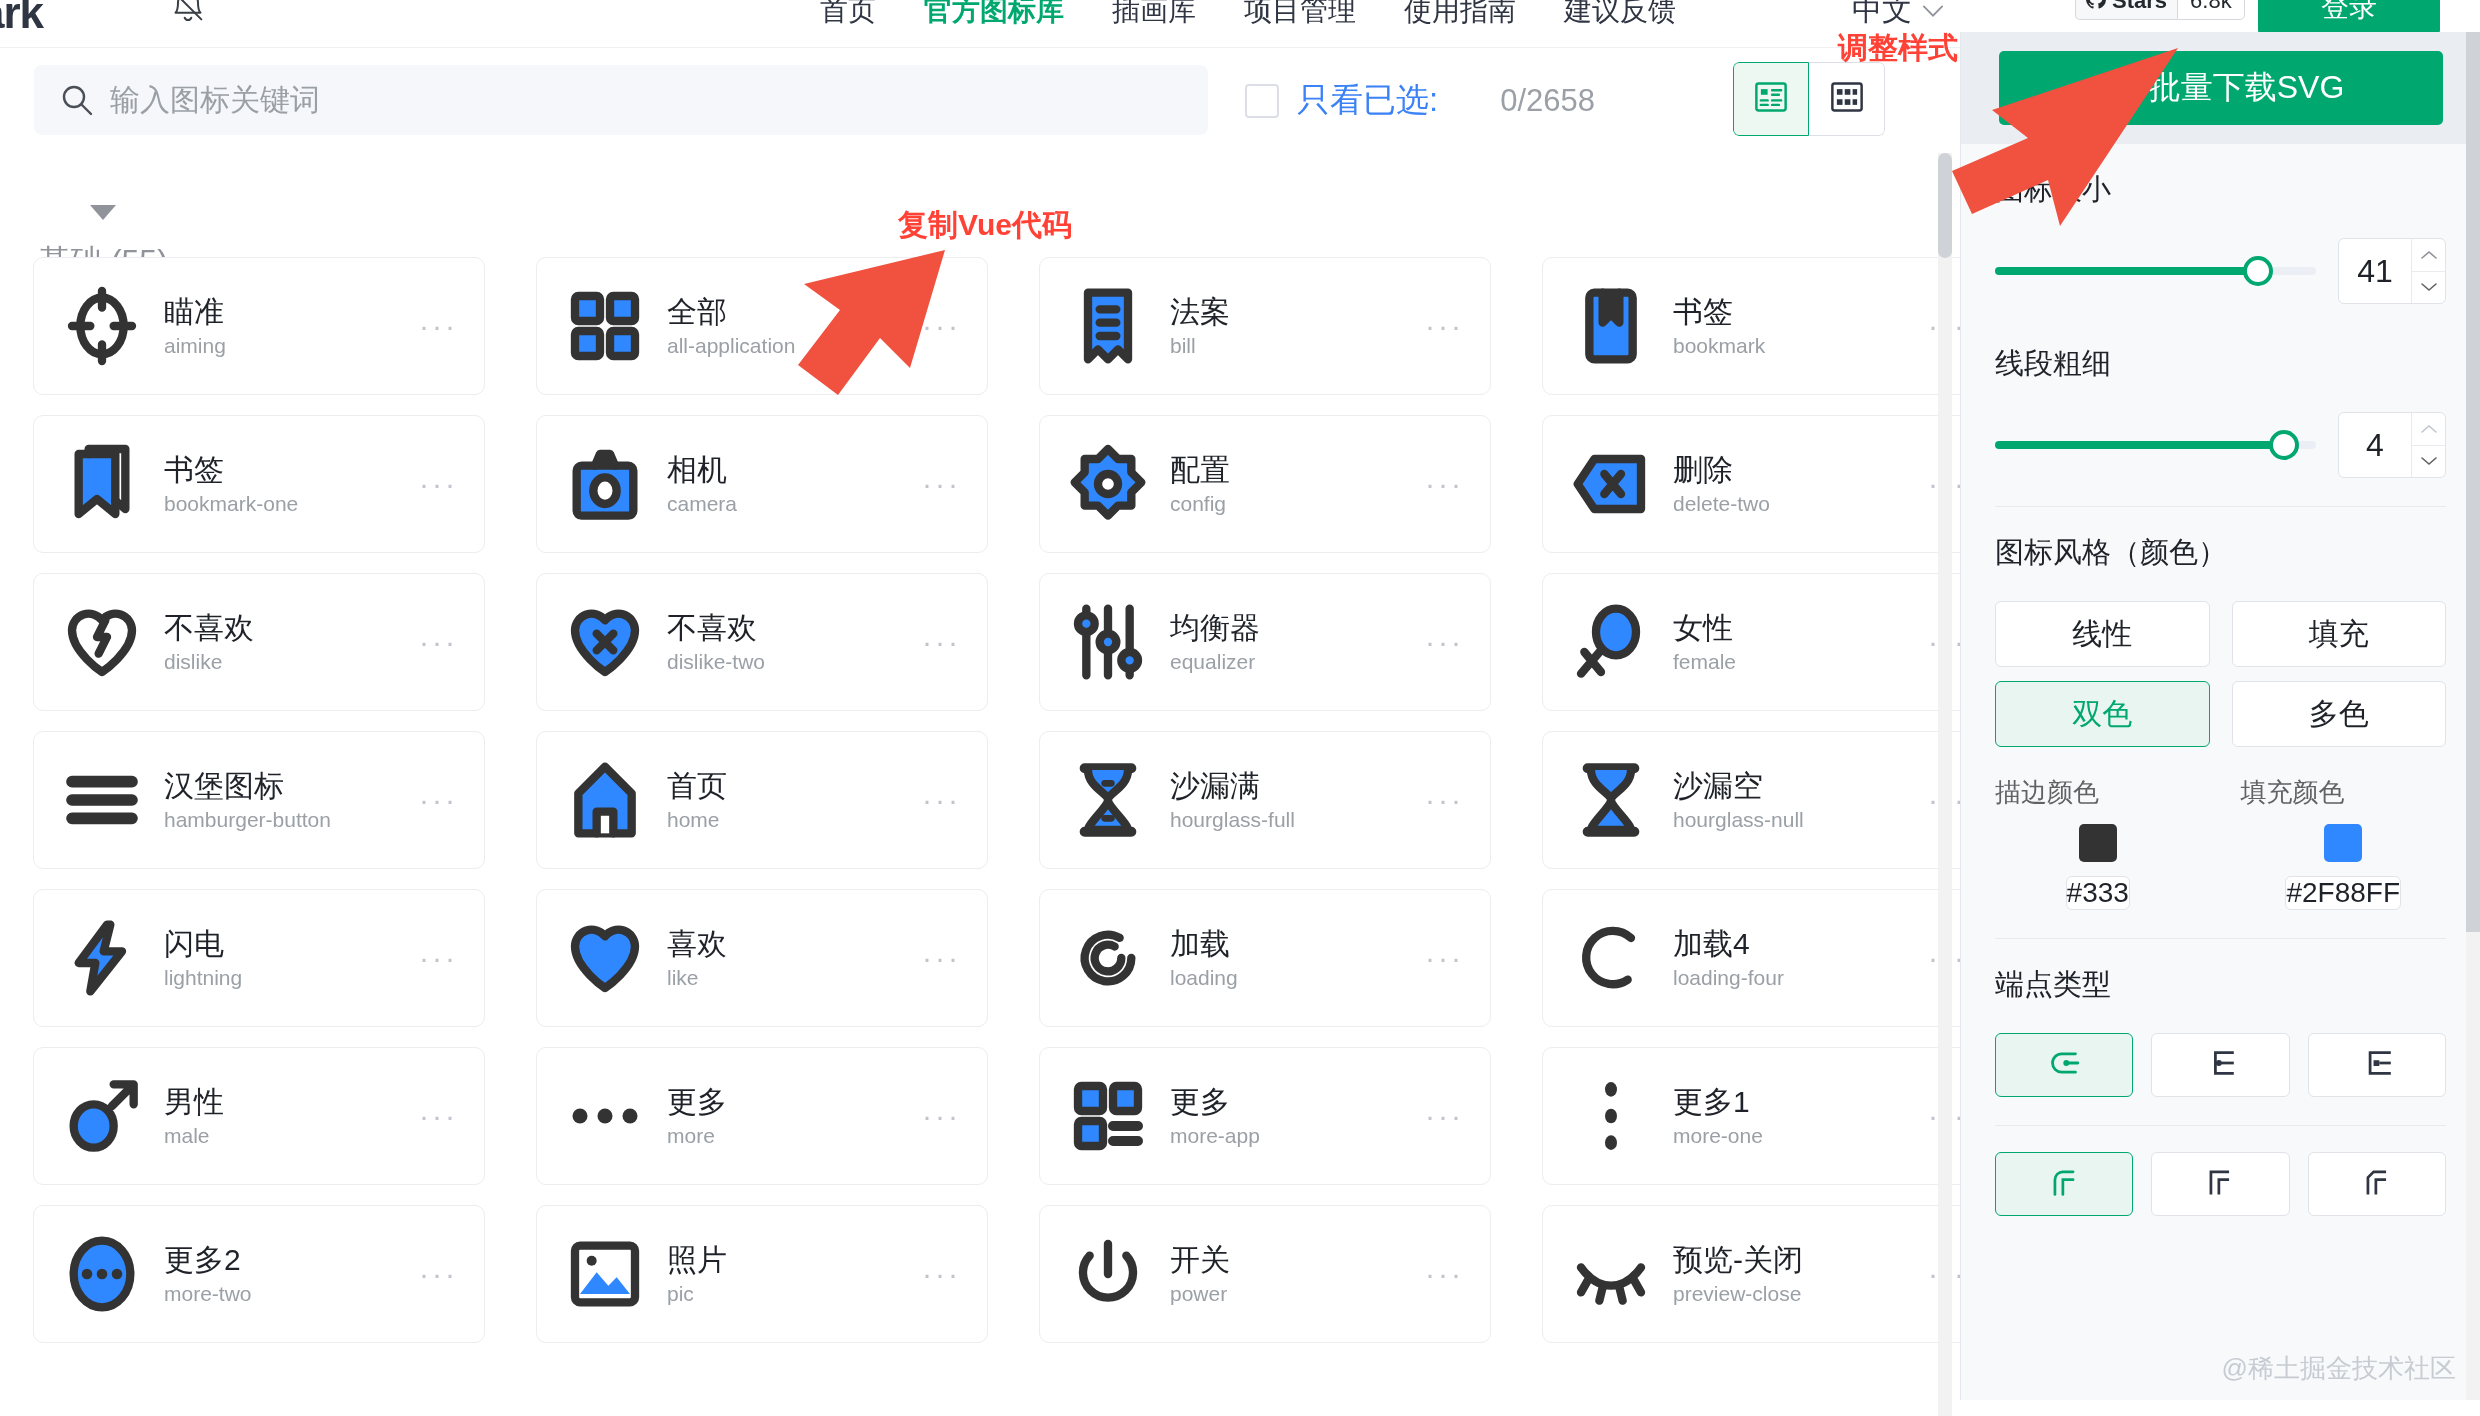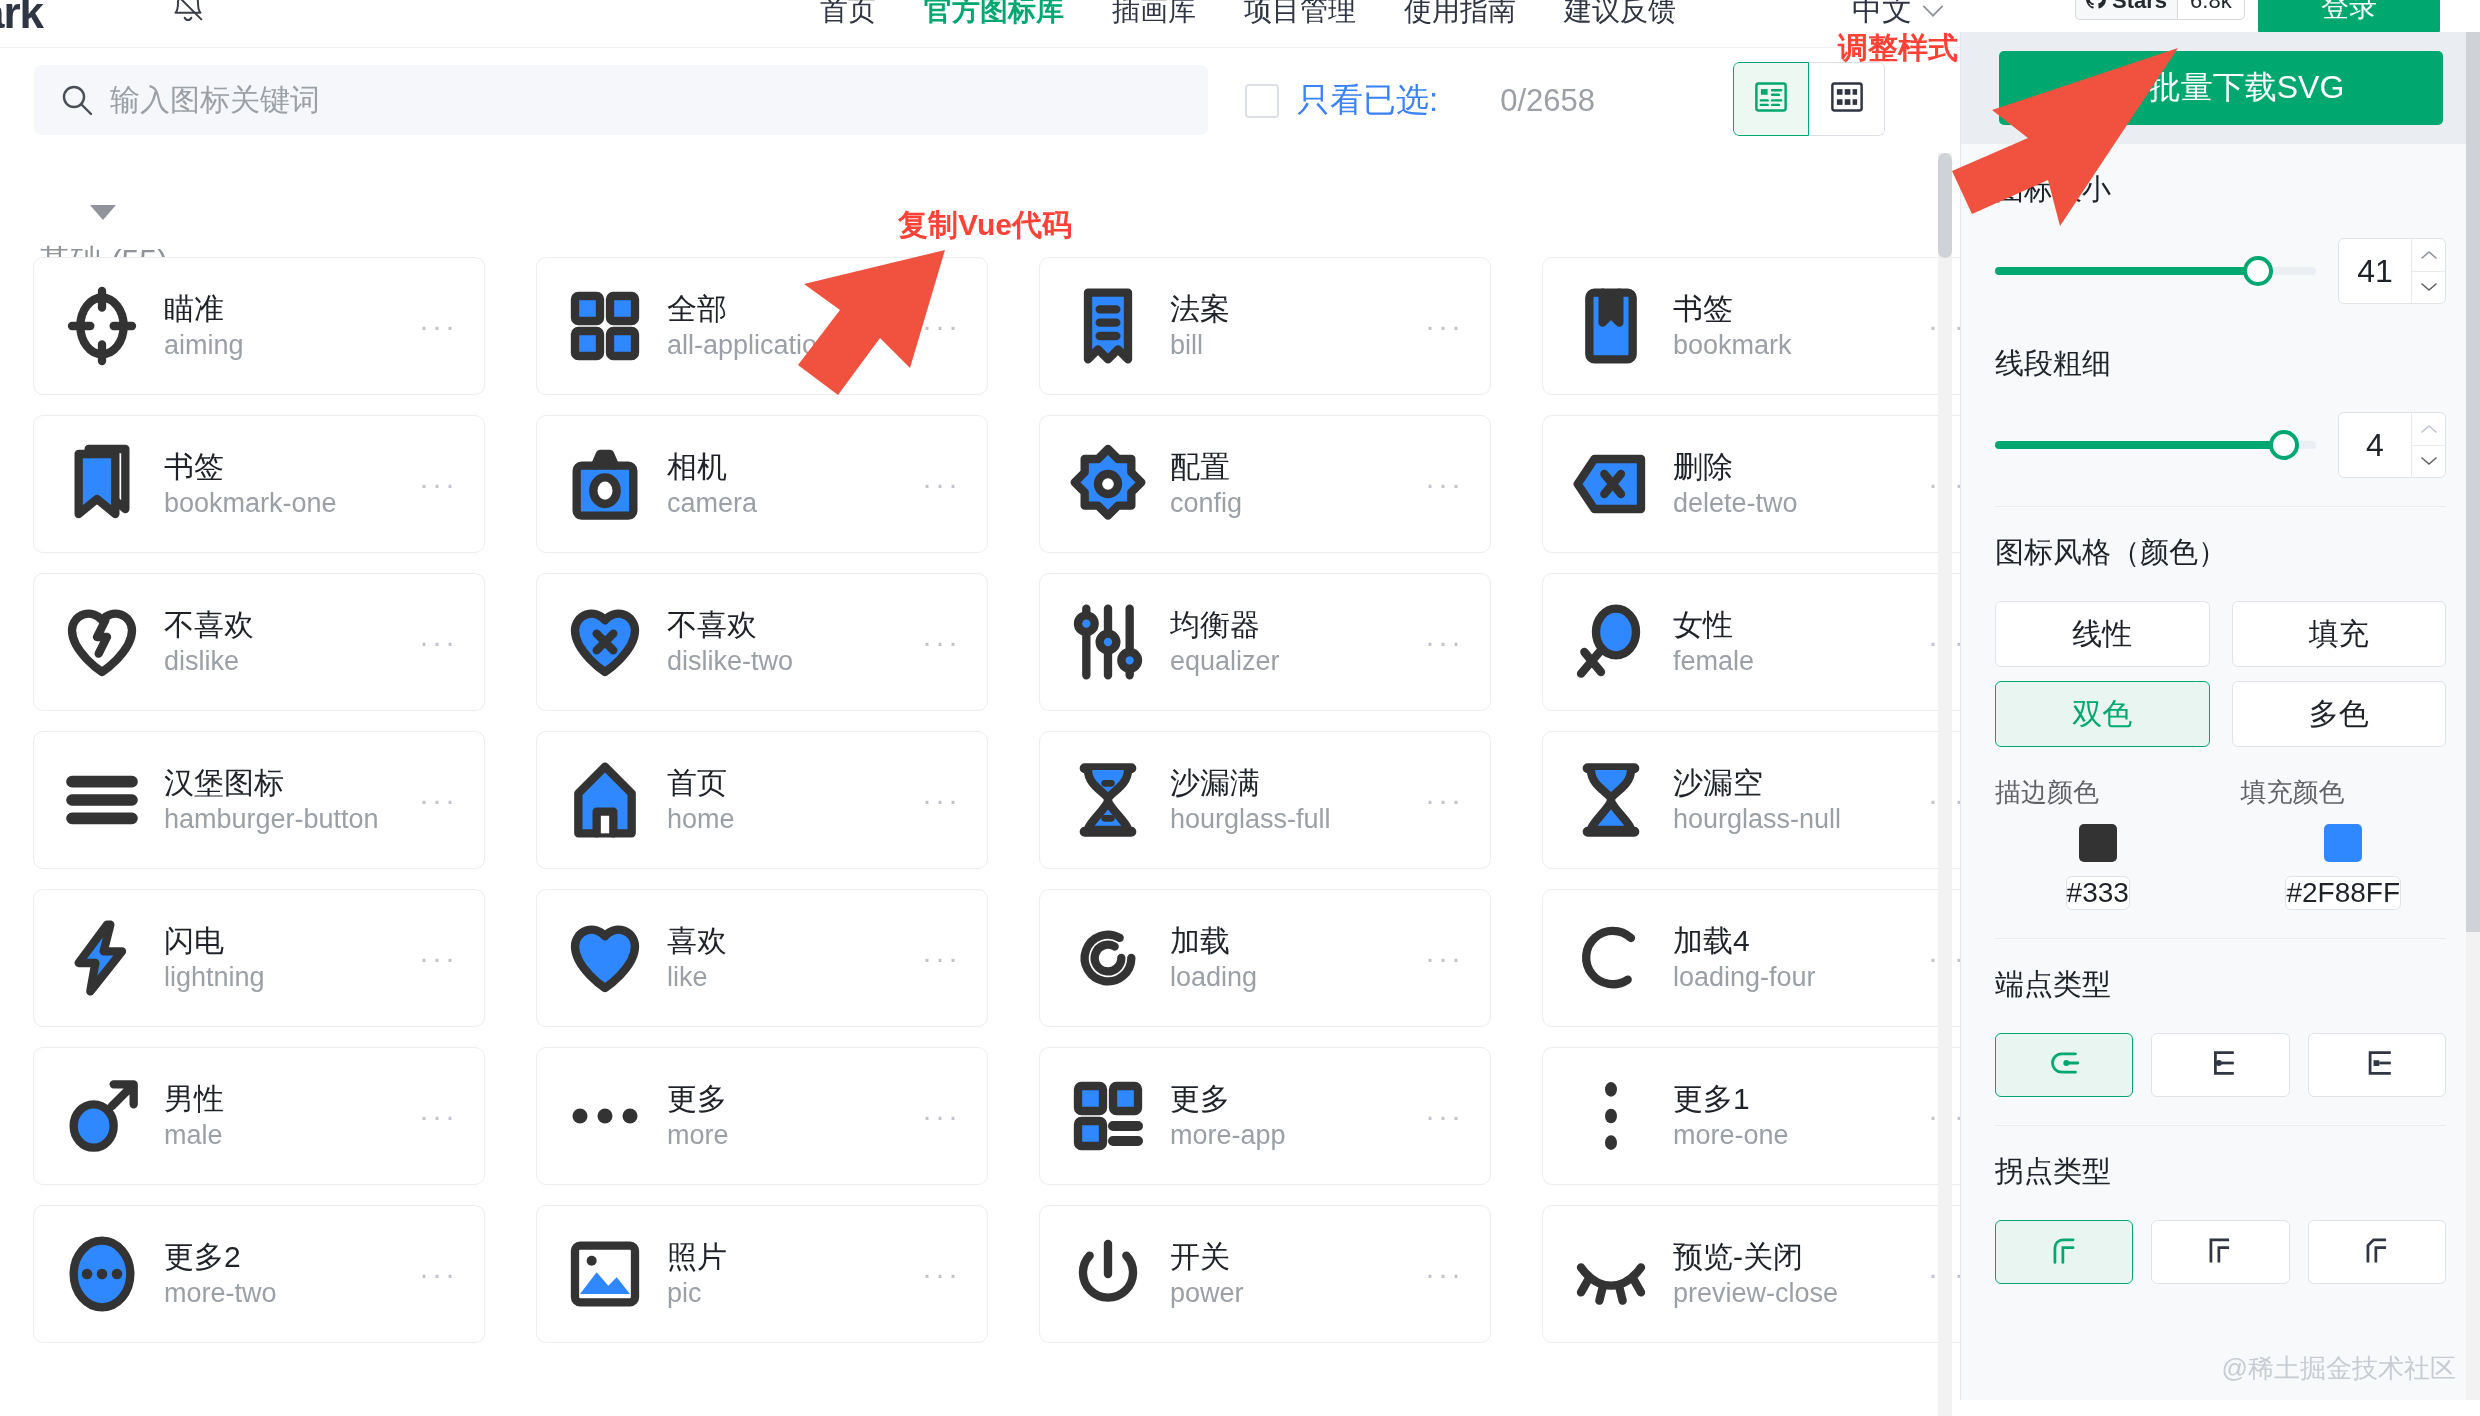--- a/index.html
+++ b/index.html
@@ -103,21 +103,21 @@
     position: absolute; left: 33px; top: 104px; width: 1900px;
     display: grid; grid-template-columns: repeat(4, 452px); gap: 20px 51px;
   }
   .icon-card {
     height: 138px; background: #fff; border: 1px solid #ebedf0; border-radius: 10px;
     display: flex; align-items: center; padding: 0 26px; cursor: pointer; position: relative;
   }
   .icon-card .glyph { width: 84px; height: 84px; flex: none; display: flex; align-items: center; justify-content: center; }
   .icon-card .meta { margin-left: 20px; display: flex; flex-direction: column; justify-content: center; gap: 6px; }
   .icon-card .cn { font-size: 30px; color: #1f2329; line-height: 1.1; }
-  .icon-card .en { font-size: 27px; color: #9aa0a6; line-height: 1.1; }
+  .icon-card .en { font-size: 21px; color: #9aa0a6; line-height: 1.1; }
   .icon-card .dots { position: absolute; right: 26px; top: 50%; transform: translateY(-50%); font-size: 30px; color: #c0c4cc; letter-spacing: 3px; }
 
   .scrollbar-track { position: absolute; right: 8px; top: 0; width: 14px; height: 1263px; background: #f2f2f2; }
   .scrollbar-thumb { position: absolute; right: 8px; top: 0; width: 14px; height: 105px; background: #cfd2d6; border-radius: 7px; }
 
   
   .panel {
     position: absolute; top: 32px; right: 0; width: 520px; height: 1368px;
     background: #f7f9fb; border-left: 1px solid #e4e7ed;
   }
@@ -794,21 +794,20 @@
                 <path d="M22 13h10"></path>
               </svg>
             </span>
           </div>
         </div>
       </div>
 
       <div class="divider"></div>
 
       <div class="field">
-        <div class="field-label">拐点类型</div>
         <div class="tri-grid">
           <div class="tri-btn active">
             <span>
               <svg viewBox="0 0 40 30" width="46" height="34" fill="none" stroke="#00a870" stroke-width="2.4" stroke-linecap="round">
                 <path d="M12 26V13a7 7 0 017-7h9"></path>
                 <path d="M19 26V13h9"></path>
               </svg>
             </span>
           </div>
           <div class="tri-btn">

